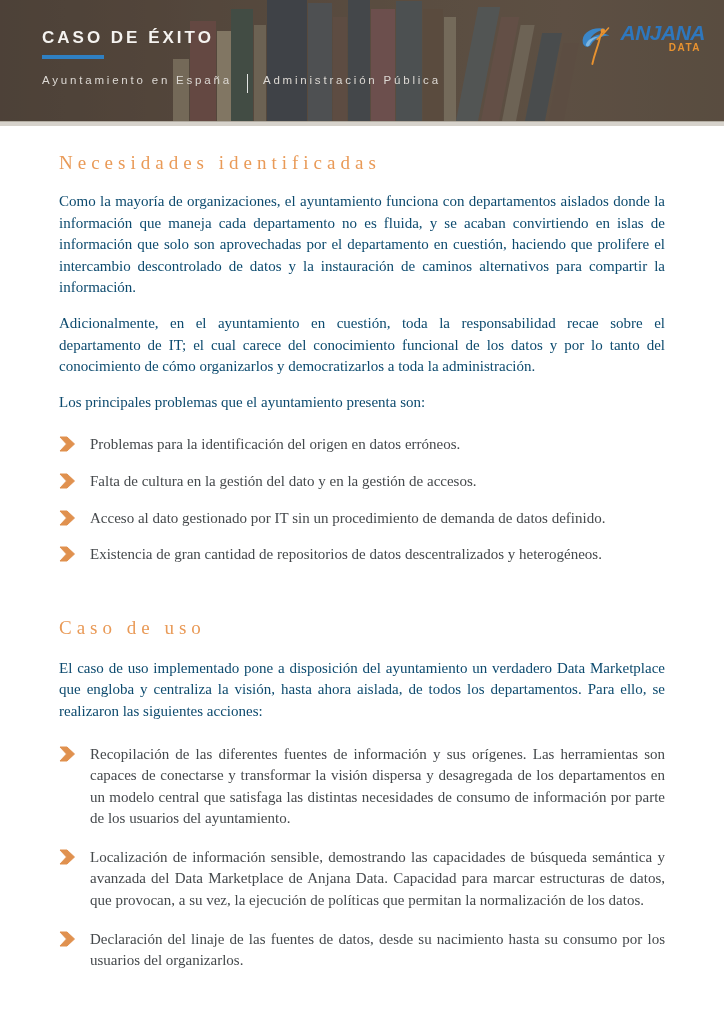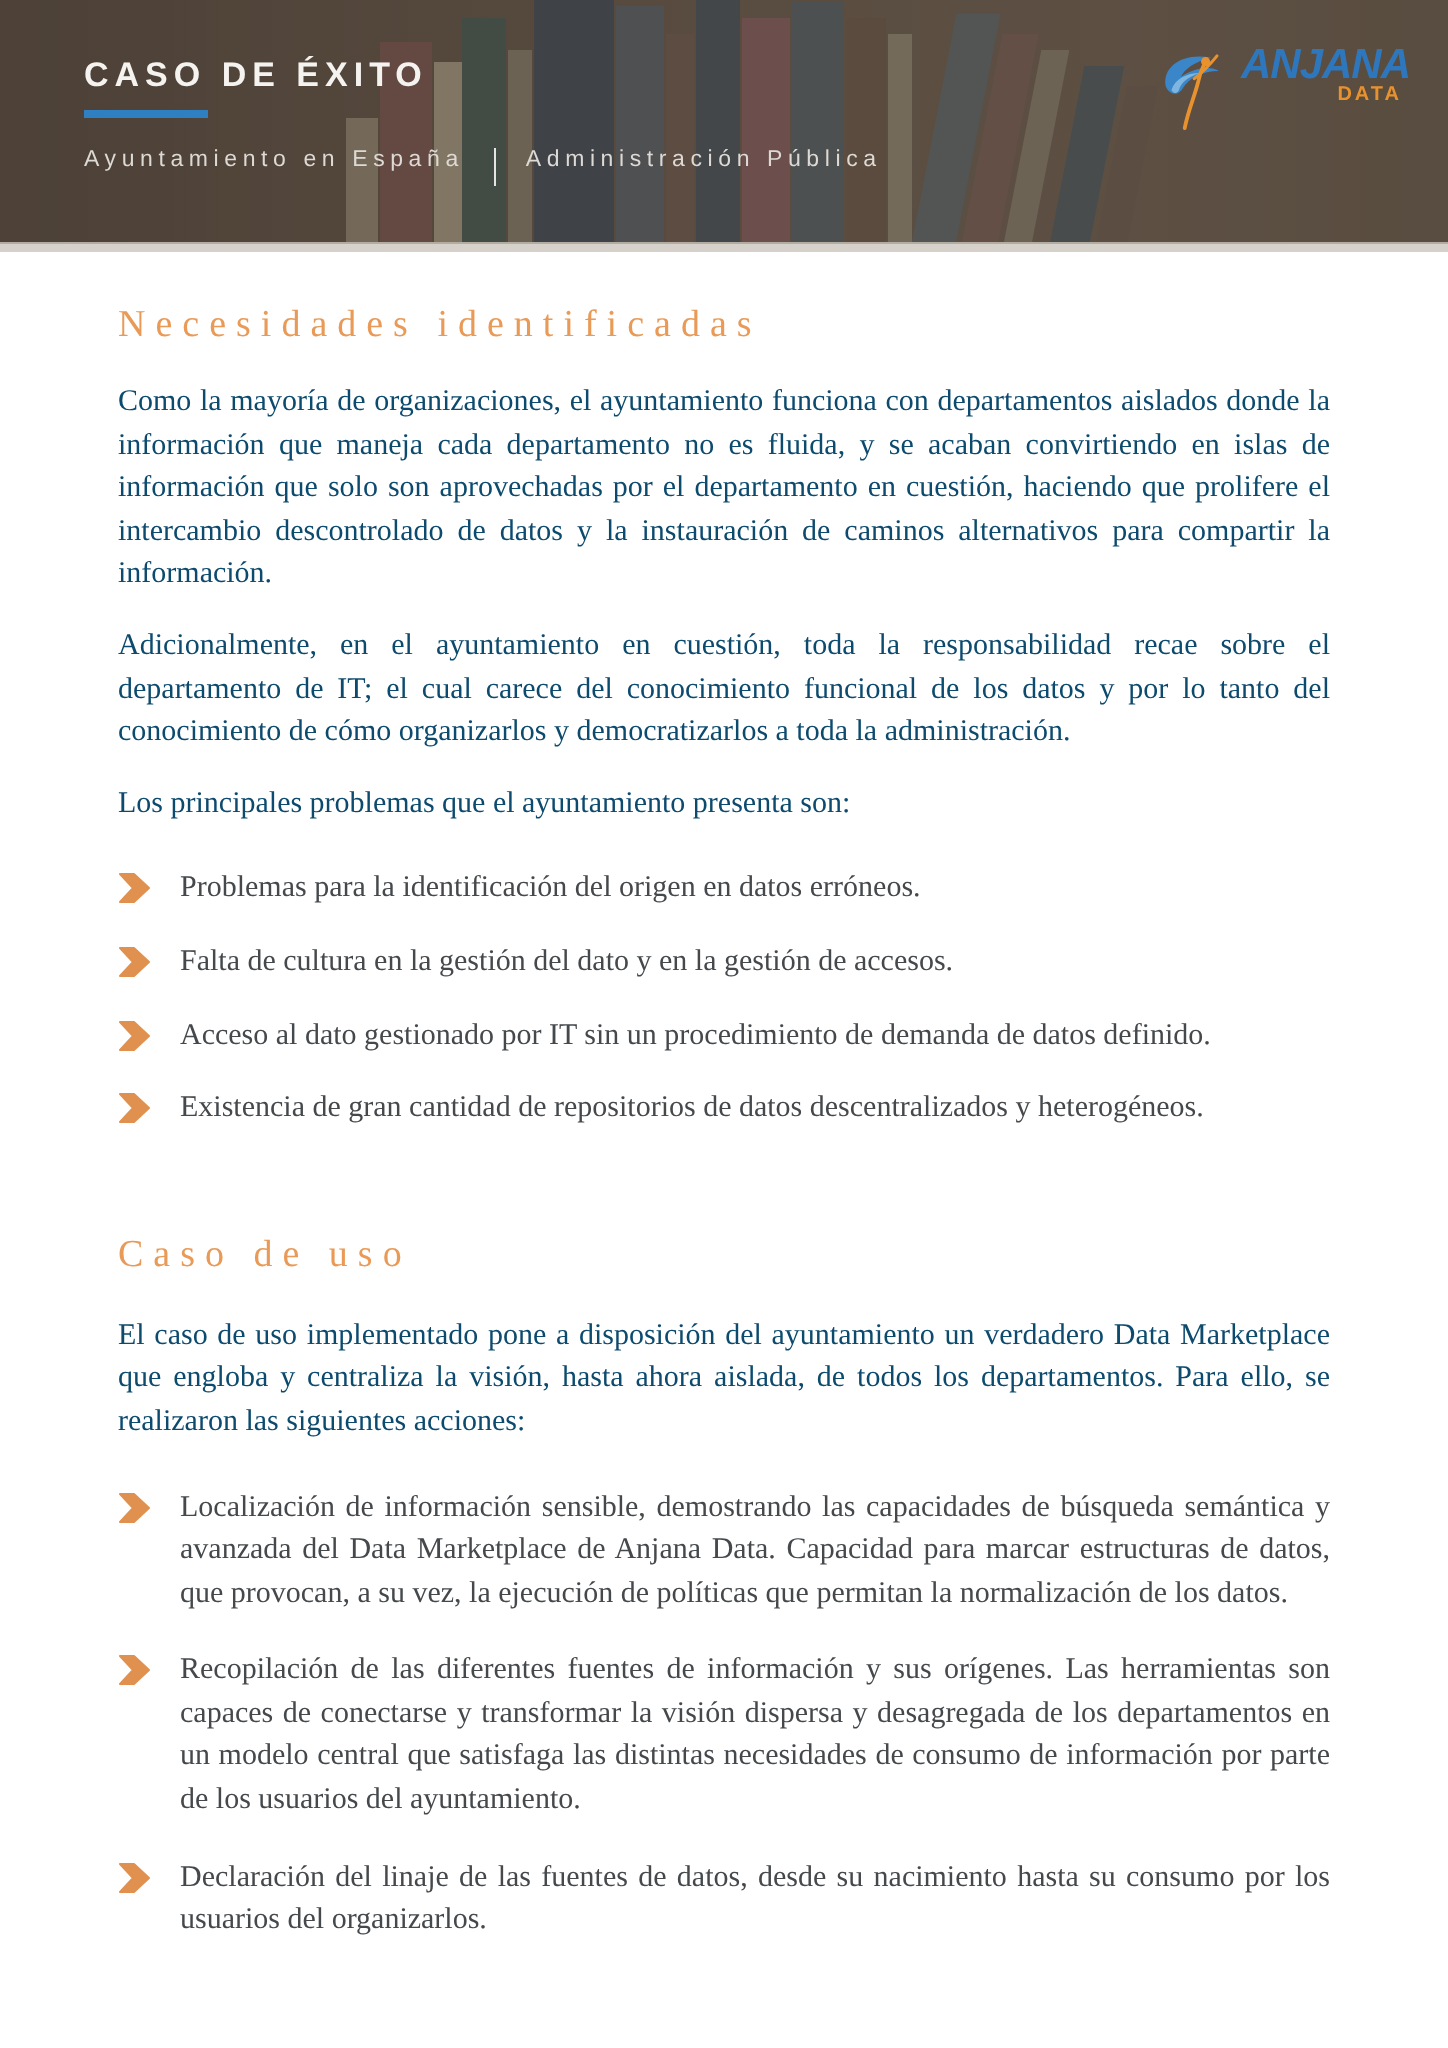--- a/index.html
+++ b/index.html
@@ -192,27 +192,27 @@
     </section>
 
     <section class="s2">
       <h2 class="section-heading">Caso de uso</h2>
       <p class="para">El caso de uso implementado pone a disposición del ayuntamiento un verdadero Data Marketplace que engloba y centraliza la visión, hasta ahora aislada, de todos los departamentos. Para ello, se realizaron las siguientes acciones:</p>
       <ul class="bullet-list">
         <li class="bullet-item">
           <svg class="chevron" viewBox="0 0 16 16">
               <path d="M1,1 L8,1 L15.5,8 L8,15 L1,15 L7.5,8 Z" fill="#e0914f" stroke="#e0914f" stroke-width="1" stroke-linejoin="round"></path>
             </svg>
+          <span class="bullet-text">Recopilación de las diferentes fuentes de información y sus orígenes. Las herramientas son capaces de conectarse y transformar la visión dispersa y desagregada de los departamentos en un modelo central que satisfaga las distintas necesidades de consumo de información por parte de los usuarios del ayuntamiento.</span>
+        </li>
+        <li class="bullet-item">
+          <svg class="chevron" viewBox="0 0 16 16">
+              <path d="M1,1 L8,1 L15.5,8 L8,15 L1,15 L7.5,8 Z" fill="#e0914f" stroke="#e0914f" stroke-width="1" stroke-linejoin="round"></path>
+            </svg>
           <span class="bullet-text">Localización de información sensible, demostrando las capacidades de búsqueda semántica y avanzada del Data Marketplace de Anjana Data. Capacidad para marcar estructuras de datos, que provocan, a su vez, la ejecución de políticas que permitan la normalización de los datos.</span>
-        </li>
-        <li class="bullet-item">
-          <svg class="chevron" viewBox="0 0 16 16">
-              <path d="M1,1 L8,1 L15.5,8 L8,15 L1,15 L7.5,8 Z" fill="#e0914f" stroke="#e0914f" stroke-width="1" stroke-linejoin="round"></path>
-            </svg>
-          <span class="bullet-text">Recopilación de las diferentes fuentes de información y sus orígenes. Las herramientas son capaces de conectarse y transformar la visión dispersa y desagregada de los departamentos en un modelo central que satisfaga las distintas necesidades de consumo de información por parte de los usuarios del ayuntamiento.</span>
         </li>
         <li class="bullet-item">
           <svg class="chevron" viewBox="0 0 16 16">
               <path d="M1,1 L8,1 L15.5,8 L8,15 L1,15 L7.5,8 Z" fill="#e0914f" stroke="#e0914f" stroke-width="1" stroke-linejoin="round"></path>
             </svg>
           <span class="bullet-text">Declaración del linaje de las fuentes de datos, desde su nacimiento hasta su consumo por los usuarios del organizarlos.</span>
         </li>
       </ul>
     </section>
 

